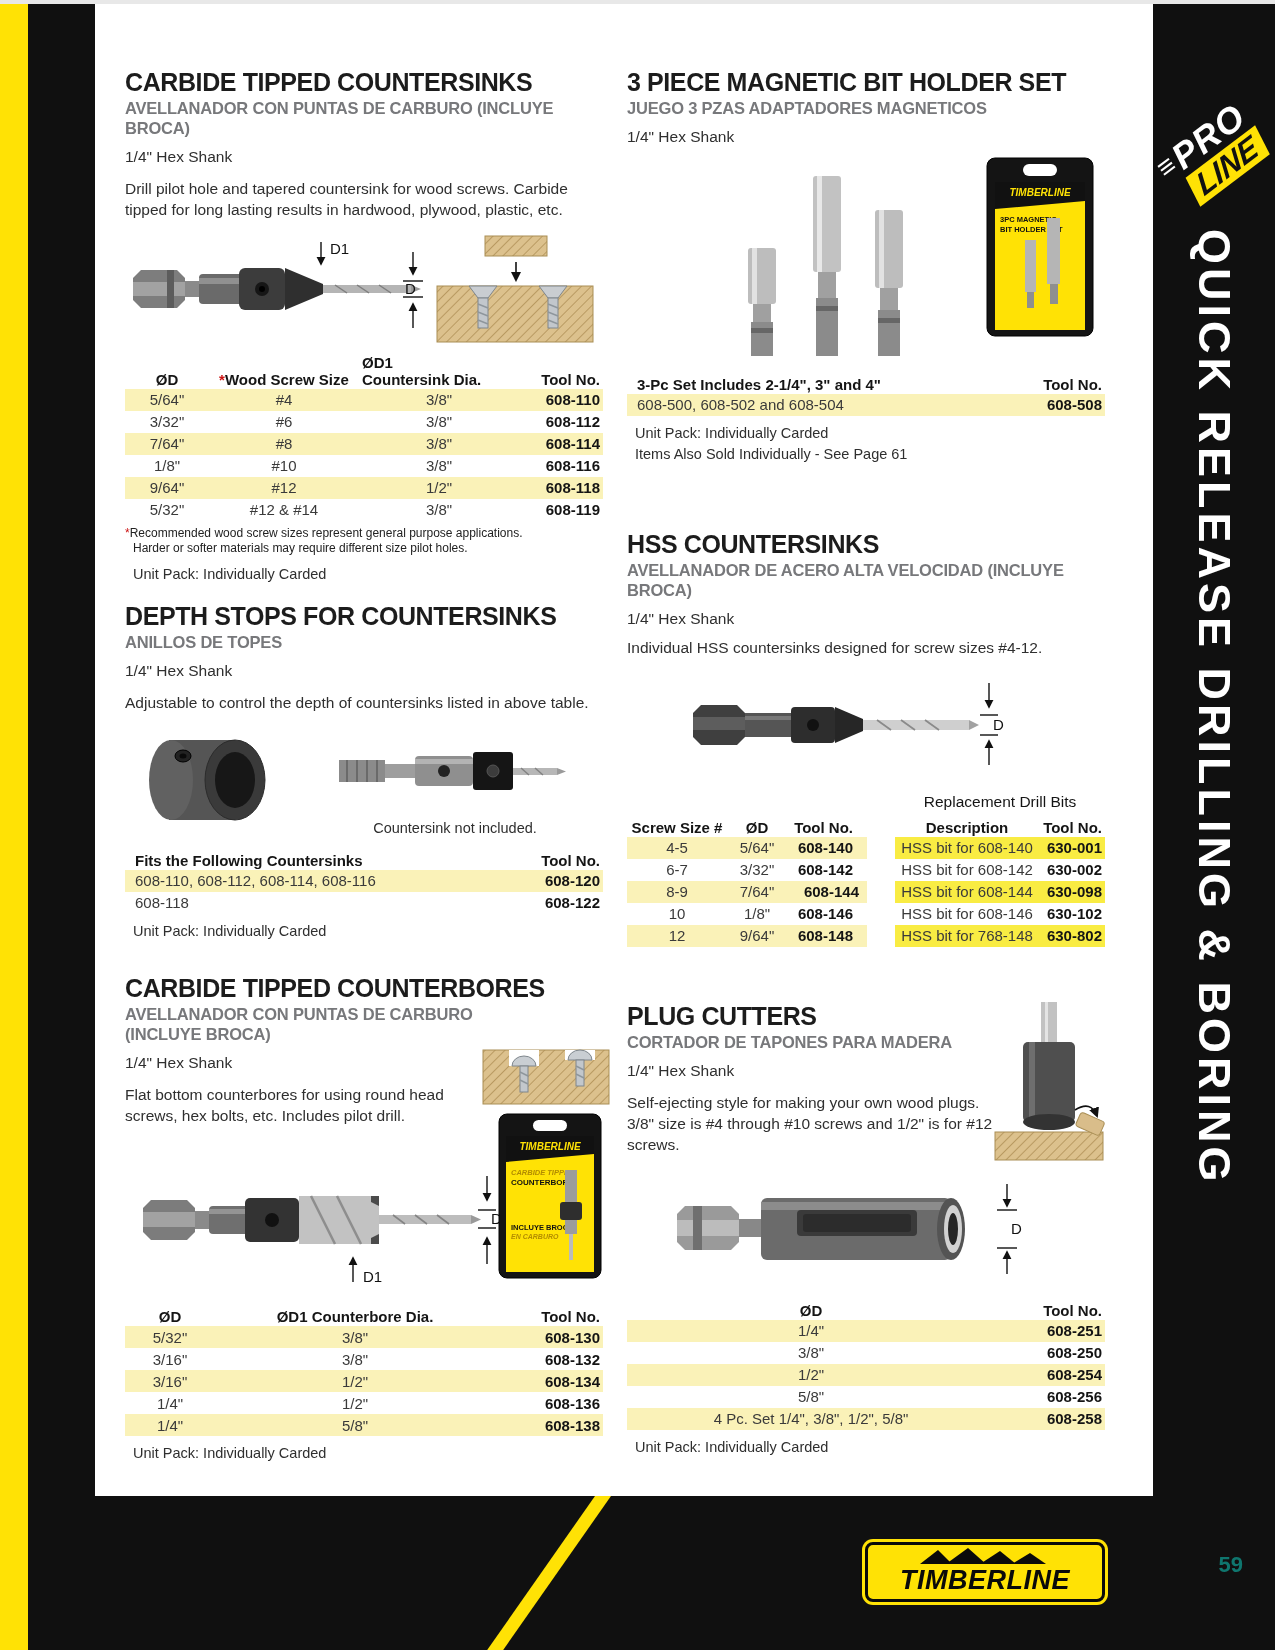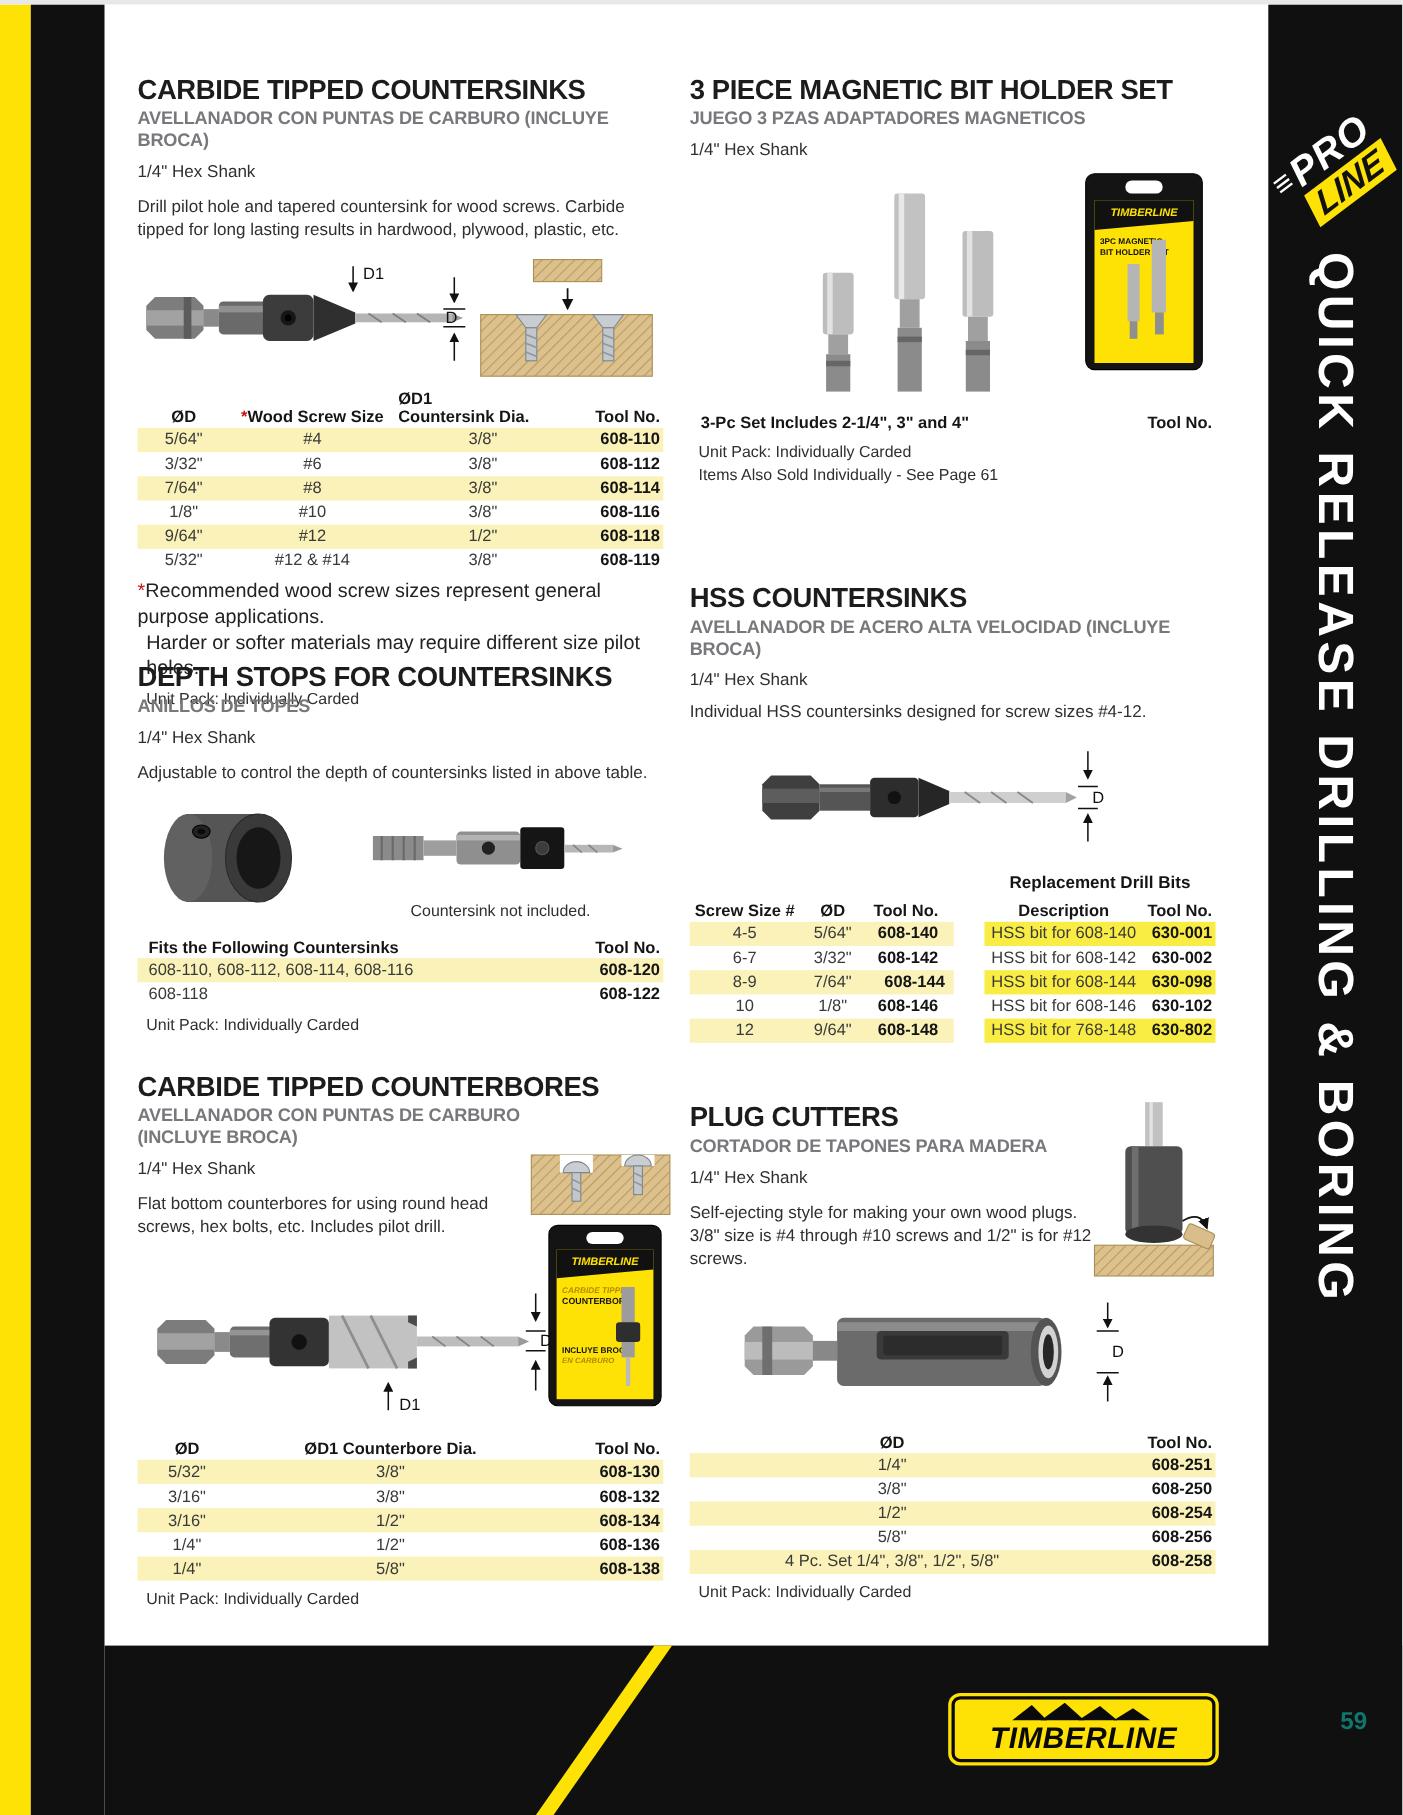--- a/index.html
+++ b/index.html
@@ -32,21 +32,21 @@
            display:flex;flex-direction:column;align-items:center;justify-content:flex-end;padding-bottom:5px}
   .tl-logo svg{position:absolute;top:3px;left:50%;transform:translateX(-50%)}
   .tl-logo .brand{font-style:italic;font-weight:bold;font-size:27px;color:#0a0a0a;letter-spacing:.5px;line-height:1}
   
   .sec{position:absolute;width:478px}
   h1{margin:0 0 4px;font-size:25px;line-height:1;letter-spacing:-.4px;color:var(--title-black);font-weight:bold}
   h2{margin:0 0 9px;font-size:16.5px;line-height:1.2;color:var(--subtitle-gray);font-weight:bold;letter-spacing:-.2px}
   .shank{font-size:15.5px;margin-bottom:13px}
   .desc{margin:0 0 14px;font-size:15.5px;line-height:1.35}
   .note{font-size:14.5px;padding-left:8px;margin-top:9px}
-  .foot{font-size:18px;line-height:1.3;margin-top:5px;color:#222}
+  .foot{font-size:12px;line-height:1.3;margin-top:5px;color:#222}
   .foot .ind{padding-left:8px}
   .red{color:var(--accent-red);font-style:normal}
   .caption{font-size:14.5px;text-align:center;margin-top:4px}
   
   .tbl{width:100%}
   .tr{display:grid;min-height:22px;align-items:center;font-size:15px;color:#3a3a3a}
   .tr.head{align-items:end;font-weight:bold;color:#151515;min-height:24px}
   .tr.hl{background:var(--row-pale)}
   .tr.hlb{background:var(--row-bright)}
   .c{padding:1px 3px}
@@ -54,21 +54,21 @@
   .tool{font-weight:bold;color:#141414}
   .stack{display:flex;flex-direction:column;line-height:1.08;text-align:left}
   .t1 .tr{grid-template-columns:84px 150px 160px 1fr}
   .t2 .tr{grid-template-columns:1fr 110px}
   .t3 .tr{grid-template-columns:90px 280px 1fr}
   .t4 .tr{grid-template-columns:1fr 100px}
   .t5 .tr{grid-template-columns:100px 60px 1fr}
   .t5r .tr{grid-template-columns:1fr 66px}
   .t6 .tr{grid-template-columns:1fr 110px}
   .figrow{display:flex;align-items:flex-start;gap:10px;margin-bottom:8px}
-  .repl-title{font-weight:bold;color:#151515;font-size:15.5px;text-align:center;min-height:22px;line-height:22px}
+  .repl-title{font-weight:normal;color:#151515;font-size:15.5px;text-align:center;min-height:22px;line-height:22px}
   .twocol{display:flex;gap:28px}
   .abs{position:absolute}
   svg text{font-family:"Liberation Sans","DejaVu Sans",sans-serif}
 </style>
 </head>
 <body>
 
 <svg width="0" height="0" style="position:absolute">
   <defs>
     <pattern id="hatch" width="7" height="7" patternTransform="rotate(45)" patternUnits="userSpaceOnUse">
@@ -393,20 +393,27 @@
         <rect x="40" y="84" width="11" height="52" fill="#b5b5b5"></rect>
           <rect x="42" y="136" width="7" height="16" fill="#8f8f8f"></rect>
       </svg>
     </div>
 
     <div class="tbl t4" style="margin-top:4px">
       <div class="tr head">
         <span class="c lf" style="padding-left:10px">3-Pc Set Includes 2-1/4", 3" and 4"</span>
         <span class="c rt">Tool No.</span>
       </div>
+      <div>
+
+      <div class="tr hl">
+            <span class="c lf" style="padding-left:10px">608-500, 608-502 and 608-504</span>
+            <span class="c rt tool">608-508</span>
+          </div>
+        </div>
     </div>
     <div class="note">Unit Pack: Individually Carded</div>
     <div class="note" style="margin-top:5px">Items Also Sold Individually - See Page 61</div>
   </section>
 
   <section class="sec" style="left:627px;top:528px">
     <h1>HSS COUNTERSINKS</h1>
     <h2>AVELLANADOR DE ACERO ALTA VELOCIDAD (INCLUYE BROCA)</h2>
     <div class="shank" style="margin-bottom:10px">1/4" Hex Shank</div>
     <p class="desc">Individual HSS countersinks designed for screw sizes #4-12.</p>

